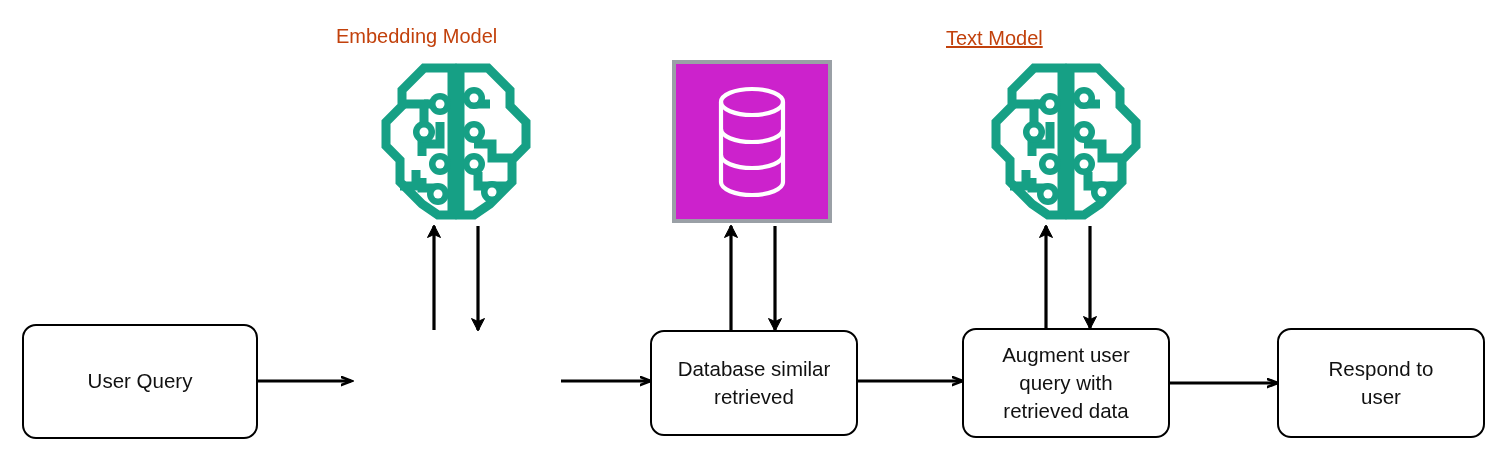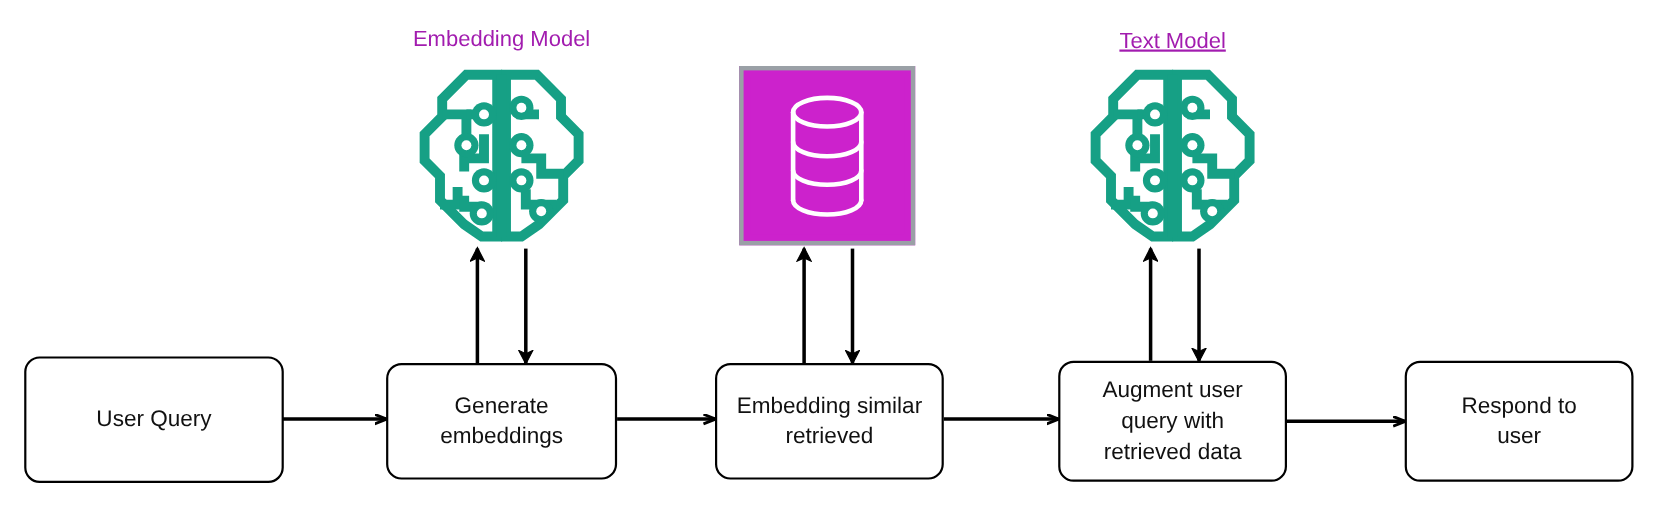--- a/index.html
+++ b/index.html
@@ -12,23 +12,22 @@
   }
   #canvas {
     position: relative;
     width: 1510px;
     height: 461px;
     background: #ffffff;
     overflow: hidden;
   }
   .node-label {
     position: absolute;
-    text-align: center;
     font-size: 20px;
-    color: #a21caf;
+    color: #c2410c;
     font-family: "Liberation Sans", sans-serif;
     white-space: nowrap;
     line-height: 1.2;
   }
   .proc-box {
     position: absolute;
     box-sizing: border-box;
     border: 2.2px solid #000000;
     border-radius: 14px;
     background: #ffffff;
@@ -205,30 +204,24 @@
     <line x1="222" y1="381" x2="351" y2="381" stroke="#000000" stroke-width="3.2" marker-end="url(#ah)"></line>
     <line x1="561" y1="381" x2="650" y2="381" stroke="#000000" stroke-width="3.2" marker-end="url(#ah)"></line>
     <line x1="858" y1="381" x2="962" y2="381" stroke="#000000" stroke-width="3.2" marker-end="url(#ah)"></line>
     <line x1="1170" y1="383" x2="1277" y2="383" stroke="#000000" stroke-width="3.2" marker-end="url(#ah)"></line>
   </svg>
 
   <div class="proc-box" style="left:22px; top:324px; width:236px; height:115px;">
     <span>User Query</span>
   </div>
 
-  <div class="proc-box" style="left:351px; top:330px; width:210px; height:106px;">
-    <span>
-      <span>Generate</span><br>
-      <span>embeddings</span>
-    </span>
-  </div>
 
   <div class="proc-box" style="left:650px; top:330px; width:208px; height:106px;">
     <span>
-      <span>Embedding similar</span><br>
+      <span>Database similar</span><br>
       <span>retrieved</span>
     </span>
   </div>
 
   <div class="proc-box" style="left:1277px; top:328px; width:208px; height:110px;">
     <span>
       <span>Respond to</span><br>
       <span>user</span>
     </span>
   </div>

